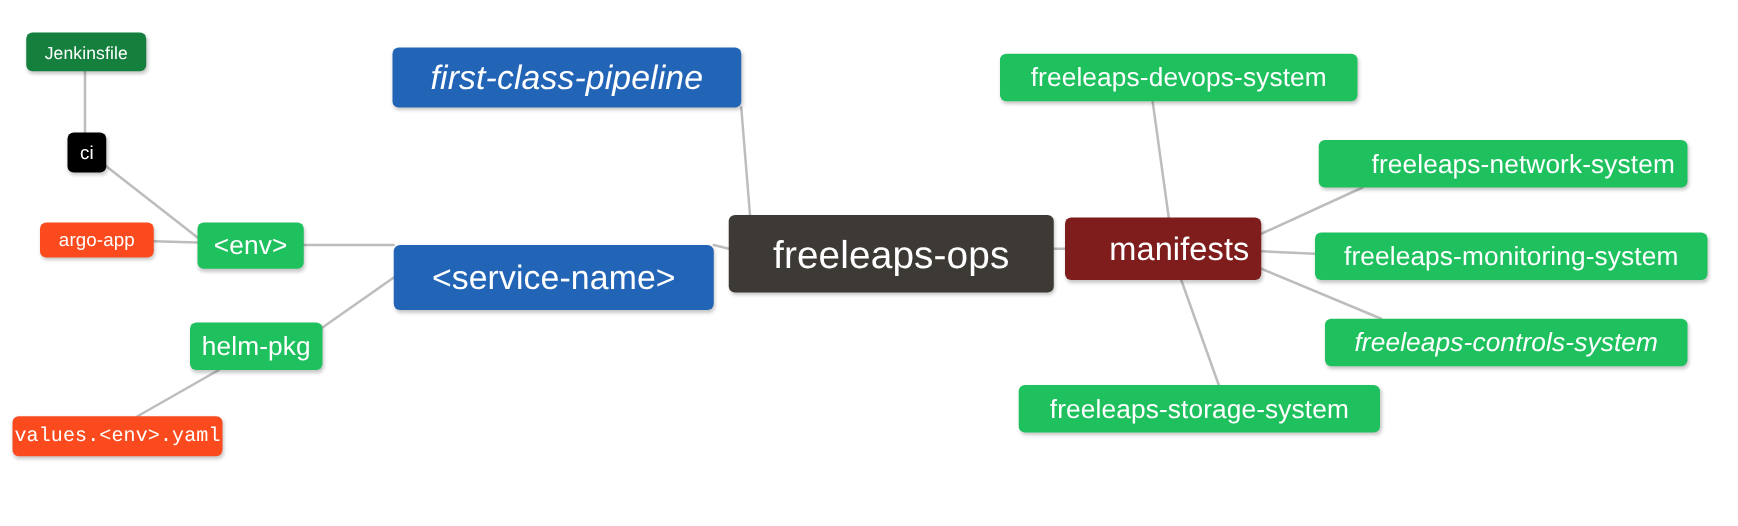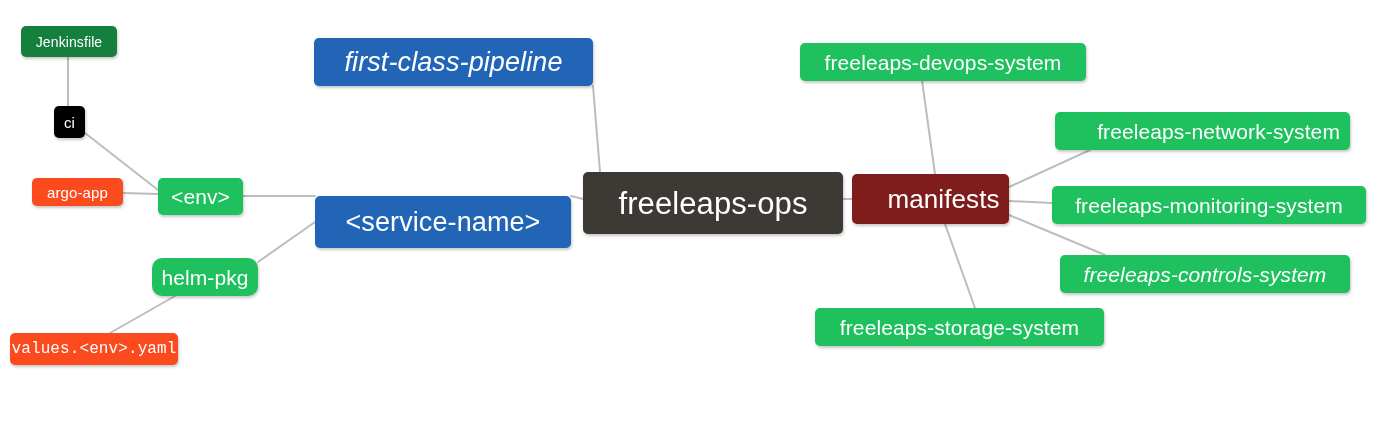--- a/index.html
+++ b/index.html
@@ -81,21 +81,21 @@
       </div>
       <div class="node" style="left: 54px; top: 106px; width: 31px; height: 32px; background: #000000; font-size: 15px;">
         <span class="node-label">ci</span>
       </div>
       <div class="node" style="left: 21px; top: 26px; width: 96px; height: 31px; background: #15803d; font-size: 14px;">
         <span class="node-label">Jenkinsfile</span>
       </div>
       <div class="node" style="left: 32px; top: 178px; width: 91px; height: 28px; background: rgb(251, 75, 30); font-size: 15px;">
         <span class="node-label">argo-app</span>
       </div>
-      <div class="node" style="left: 152px; top: 258px; width: 106px; height: 38px; background: rgb(30, 193, 94); font-size: 21px; border-radius: 10px;">
+      <div class="node" style="left: 152px; top: 258px; width: 106px; height: 38px; background: rgb(30, 193, 94); font-size: 21px;">
         <span class="node-label">helm-pkg</span>
       </div>
       <div class="node" style="left: 10px; top: 333px; width: 168px; height: 32px; background: rgb(251, 75, 30); font-size: 16px; font-family: Liberation Mono, monospace;">
         <span class="node-label">values.&lt;env&gt;.yaml</span>
       </div>
       <div class="node" style="left: 852px; top: 174px; width: 157px; height: 50px; background: #7f1d1d; font-size: 26px; padding-left: 36px;">
         <span class="node-label">manifests</span>
       </div>
       <div class="node" style="left: 800px; top: 28px; width: 286px; height: 38px; background: rgb(30, 193, 94); font-size: 21px; margin-top: 15px;">
         <span class="node-label">freeleaps-devops-system</span>

